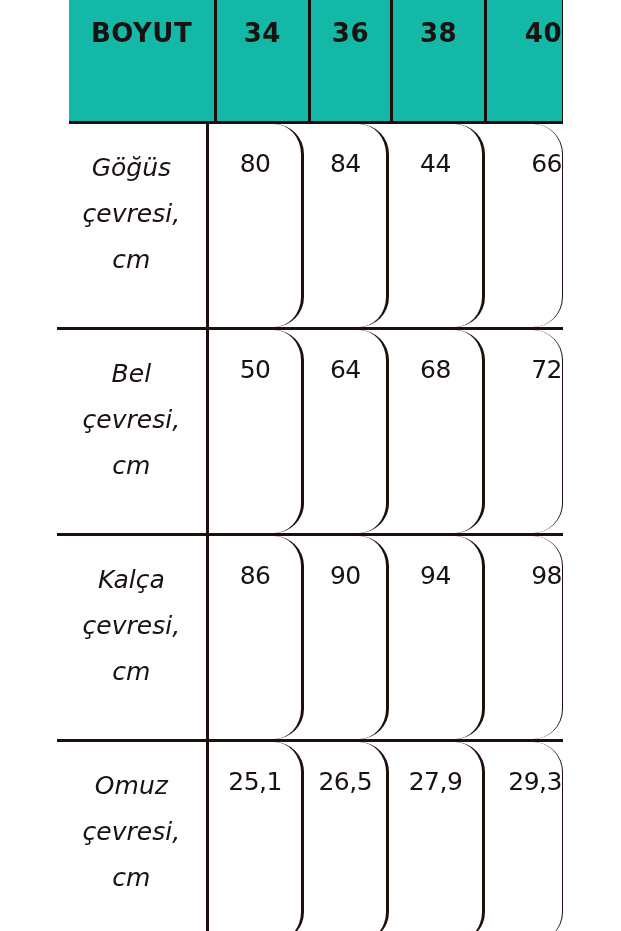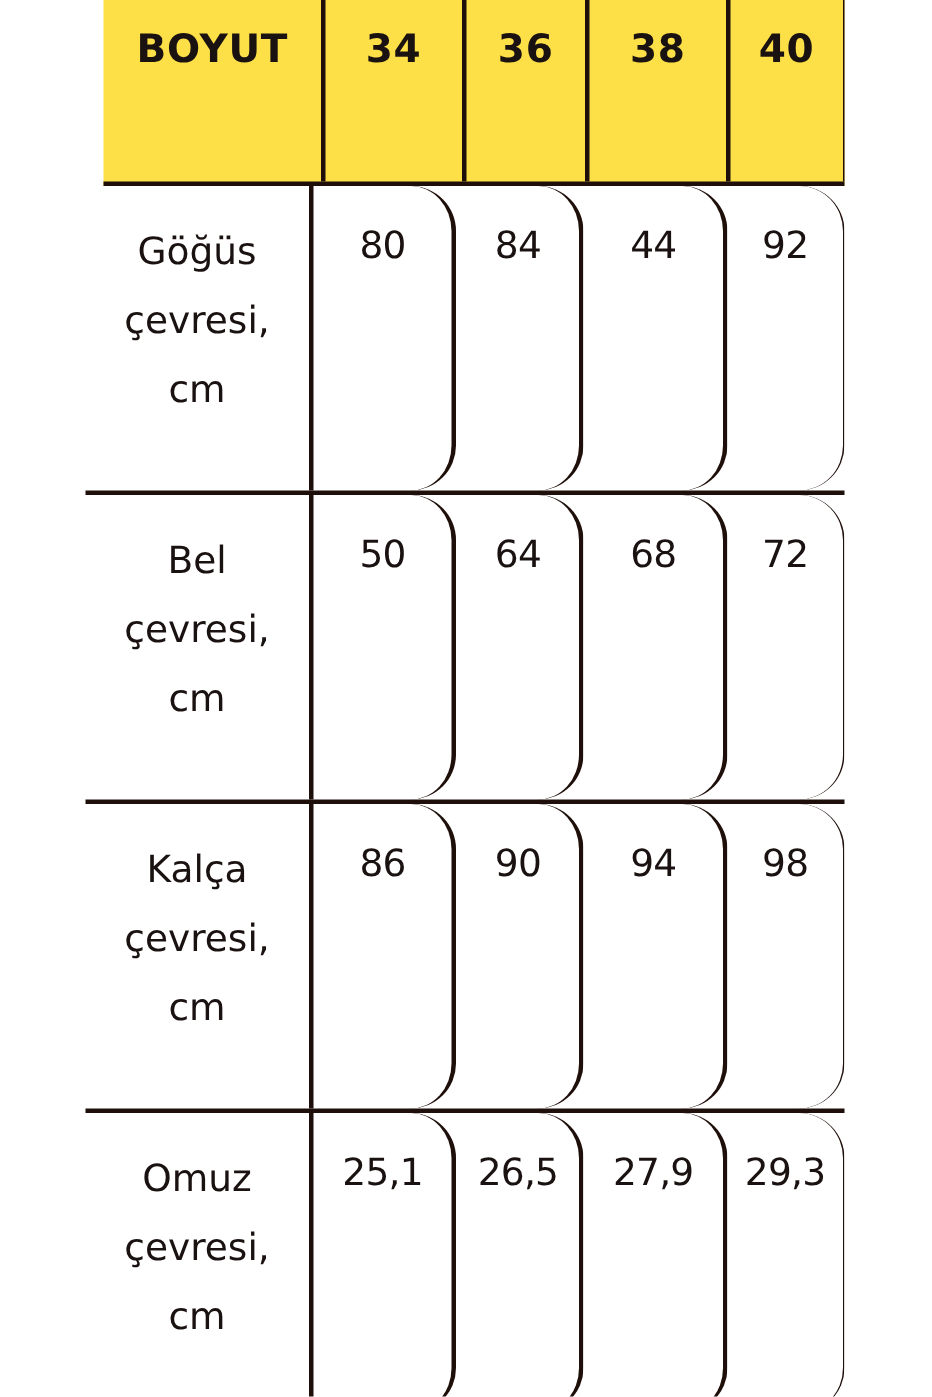--- a/index.html
+++ b/index.html
@@ -20,21 +20,21 @@
       left: 57px;
       top: 0;
       width: 506px;
     }
     .row {
       display: flex;
       position: relative;
     }
     .row.header {
       height: 121px;
-      background: #fde047;
+      background: #14b8a6;
       border-bottom: 3px solid #1e0f0a;
       margin-left: 12px;
     }
     .row.body {
       height: 203px;
       border-bottom: 3px solid #1e0f0a;
     }
     .row.body.last {
       border-bottom: none;
       height: 200px;
@@ -45,38 +45,39 @@
       border-right: 3px solid #1e0f0a;
       position: relative;
     }
     .cell:last-child {
       border-right: 1px solid #1e0f0a;
     }
     .c0 { width: 165px; }
     .c1 { width: 104px; }
     .c2 { width: 92px; }
     .c3 { width: 104px; }
-    .c4 { width: 85px; }
+    .c4 { width: 85px; text-align: right; }
     .header .cell {
       font-family: "DejaVu Sans", sans-serif;
       font-weight: bold;
       font-size: 26px;
       padding-top: 18px;
       letter-spacing: 0.5px;
     }
     .body .cell {
       font-size: 25px;
       padding-top: 21px;
       line-height: 46px;
     }
     .label-line {
       display: block;
       line-height: 46px;
     }
     .body .cell.c0 {
+      font-style: italic;
     }
     .body .cell.num {
       padding-top: 20px;
       border-radius: 30px;
     }
     .row.body .cell.num span {
       display: block;
       line-height: 40px;
       letter-spacing: -0.5px;
     }
@@ -103,21 +104,21 @@
     <div class="cell c1 num">
         <span>80</span>
       </div>
     <div class="cell c2 num">
         <span>84</span>
       </div>
     <div class="cell c3 num">
         <span>44</span>
       </div>
     <div class="cell c4 num">
-        <span>92</span>
+        <span>66</span>
       </div>
   </div>
 
   <div class="row body">
     <div class="cell c0">
       <span class="label-line">Bel</span>
       <span class="label-line">çevresi,</span>
       <span class="label-line">cm</span>
     </div>
     <div class="cell c1 num">

